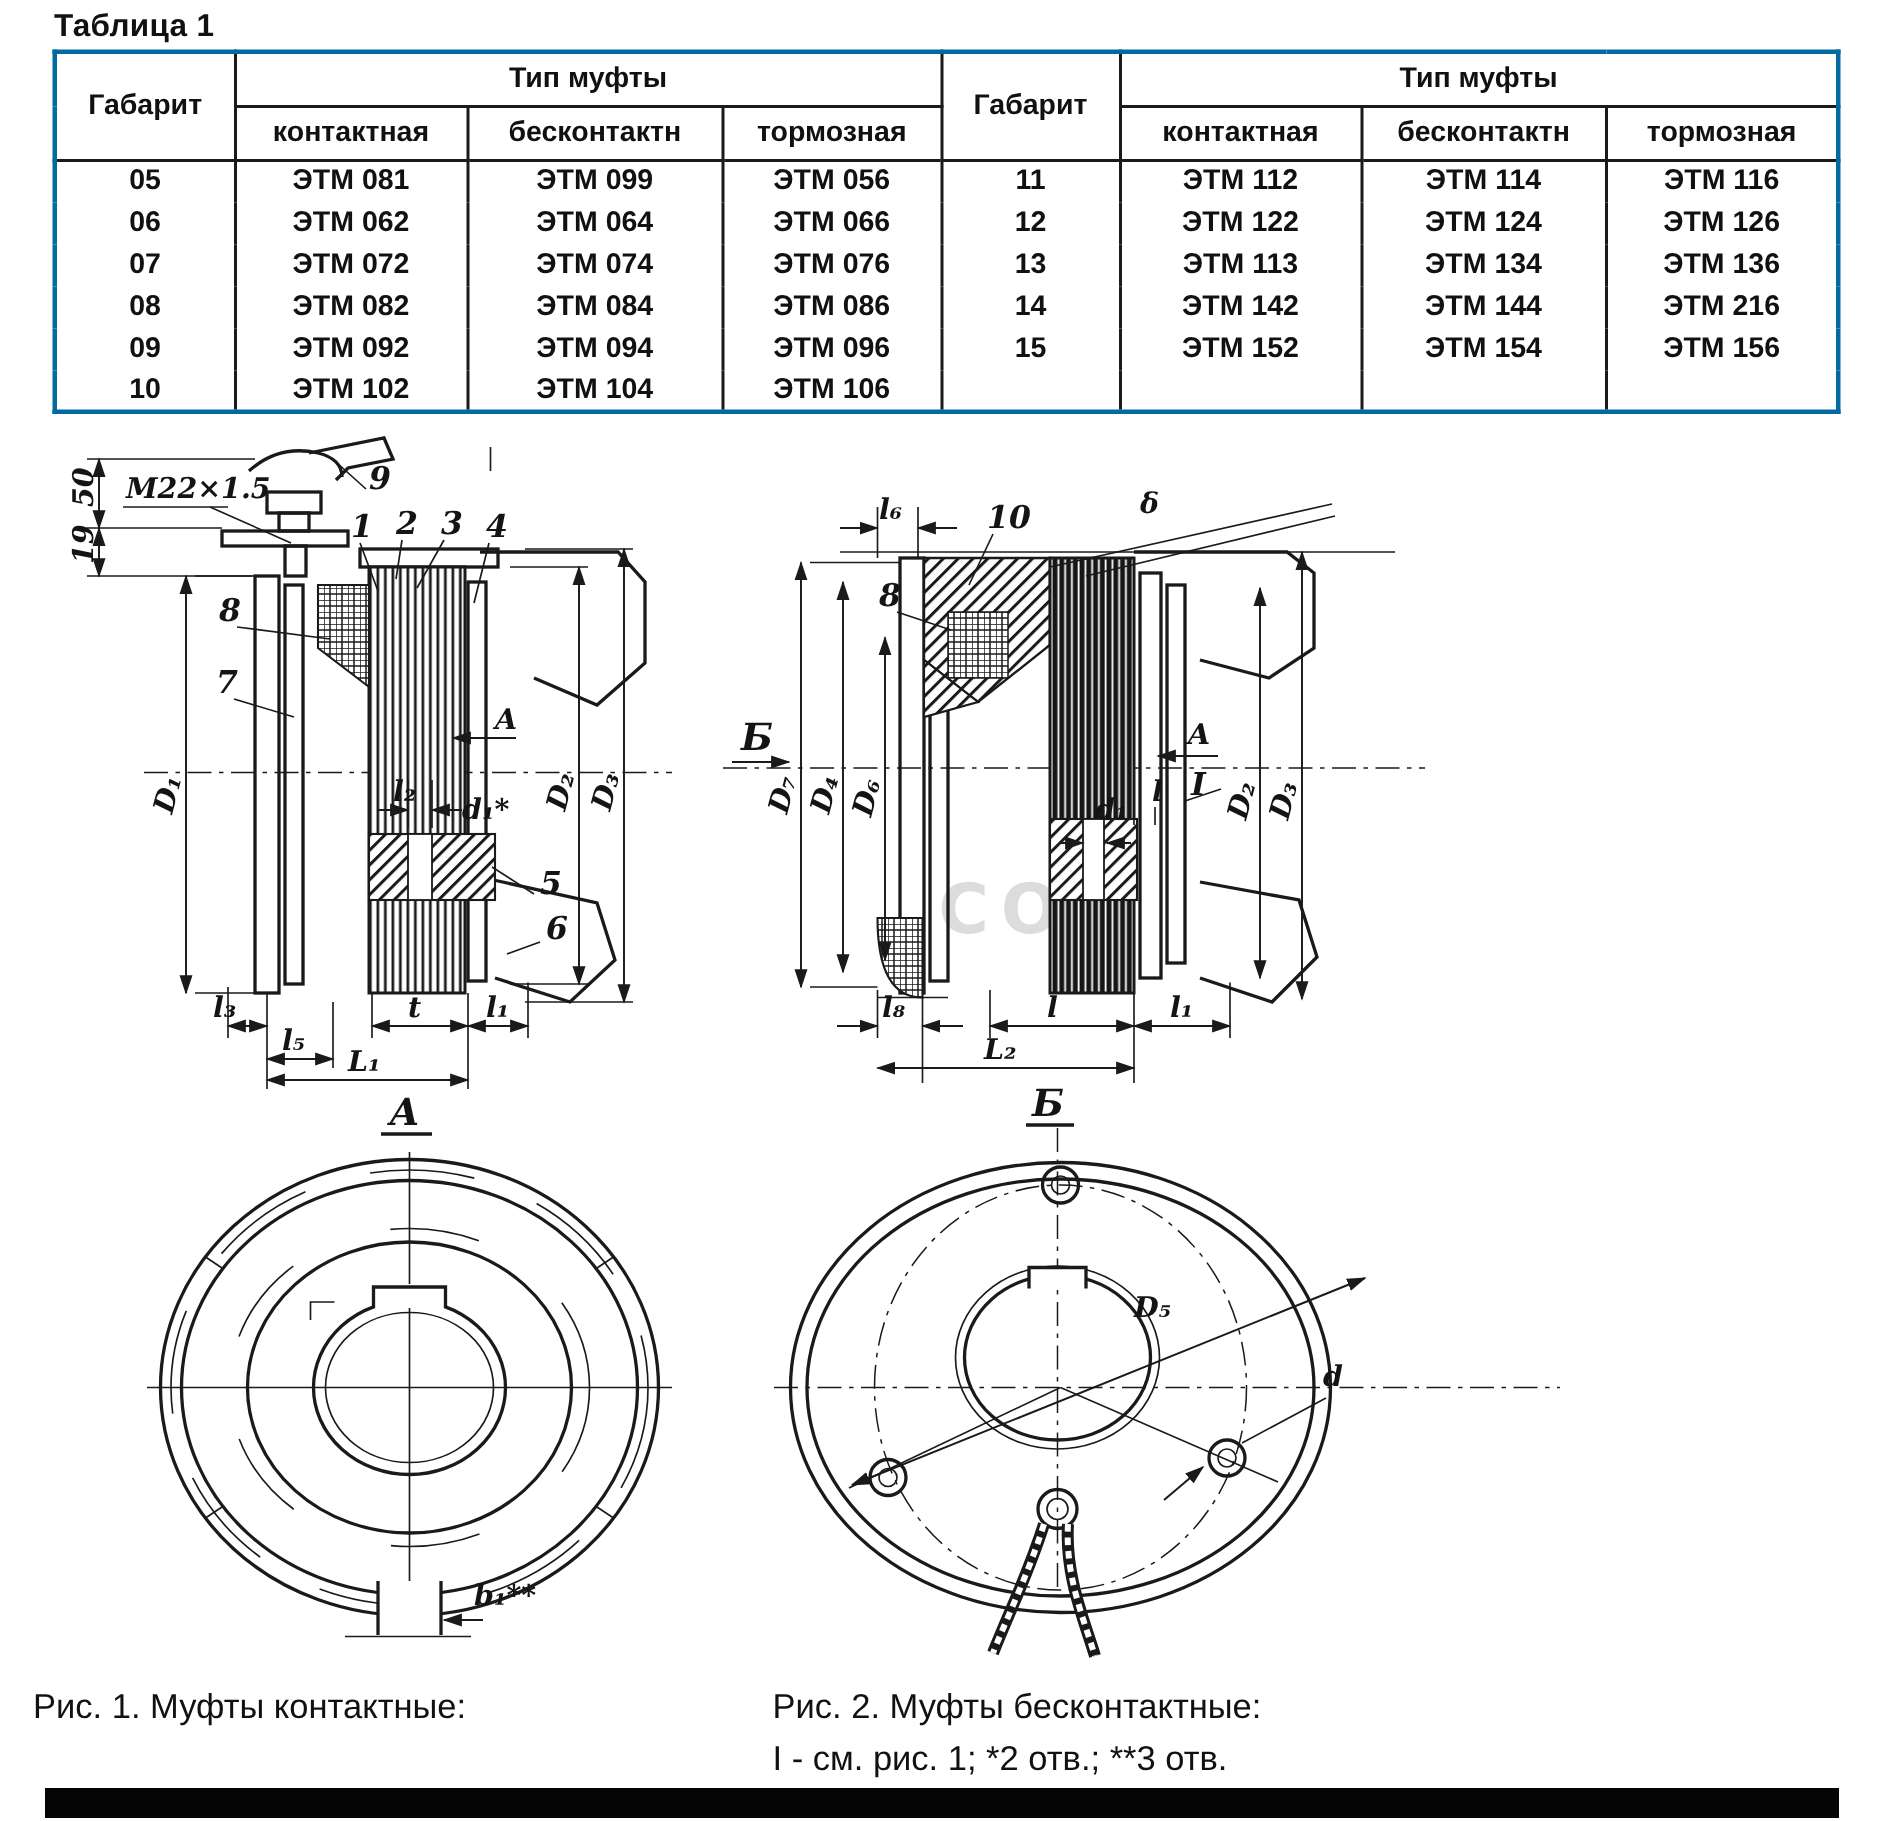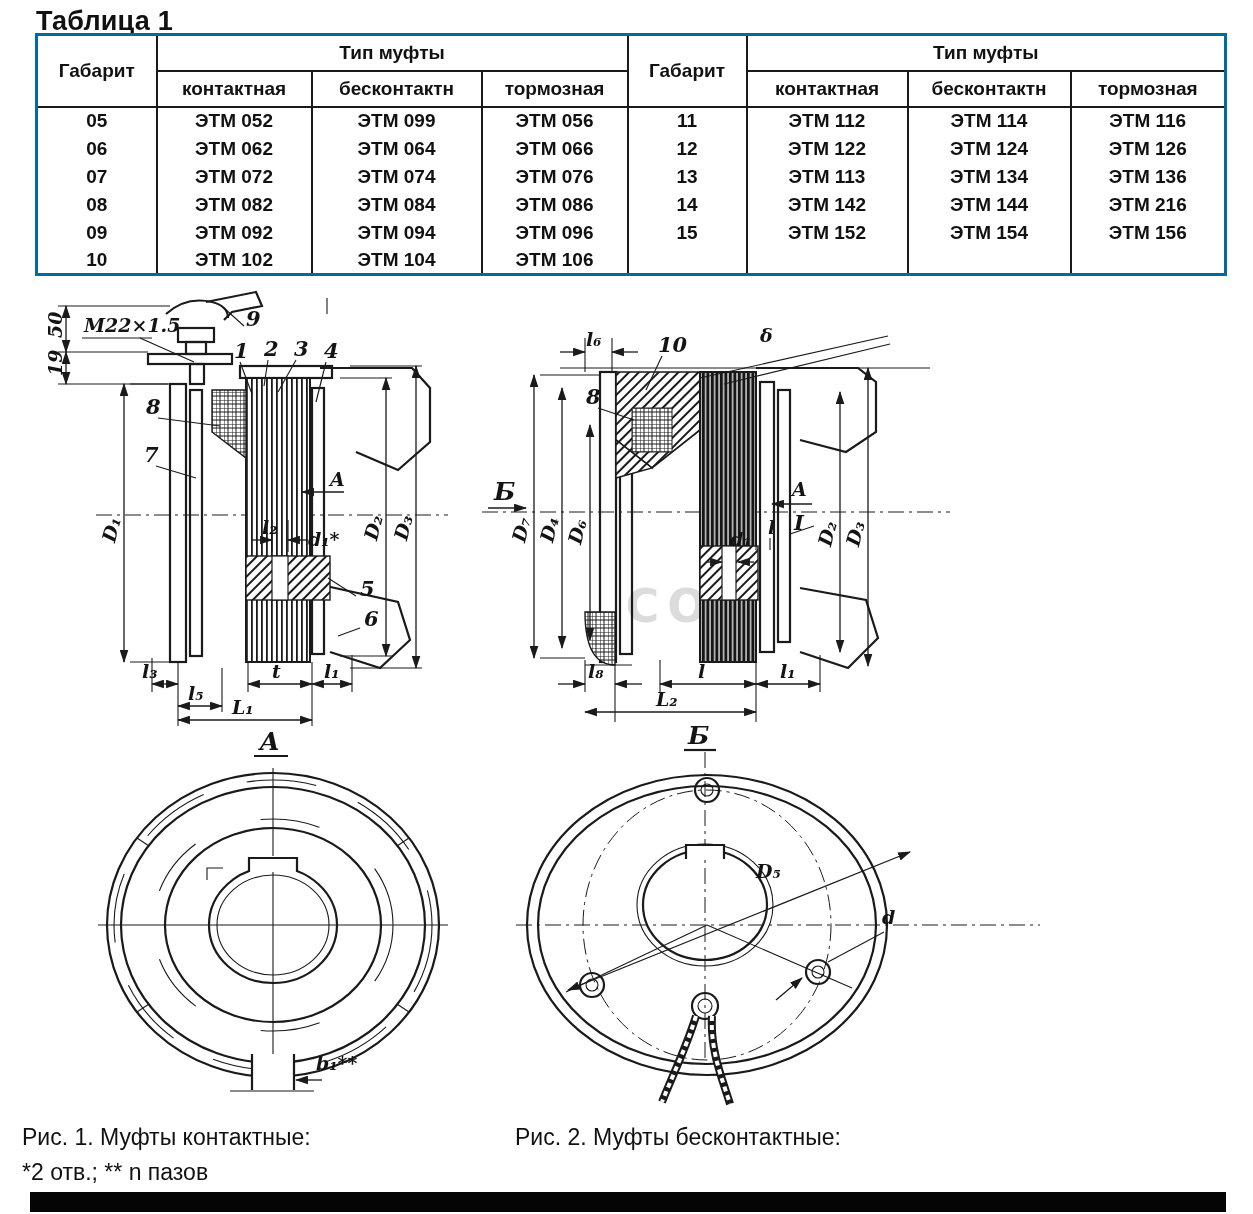--- a/index.html
+++ b/index.html
@@ -1,18 +1,18 @@
 <!DOCTYPE html>
 <html><head>
 <meta charset="utf-8">
 <style>
   html,body{margin:0;padding:0}
   body{width:1253px;height:1214px;position:relative;background:#fff;color:#111;
        font-family:"Liberation Sans",sans-serif;overflow:hidden}
-  .page-title{position:absolute;left:36px;top:6px;font-size:27px;font-weight:600;letter-spacing:.2px}
+  .page-title{position:absolute;left:36px;top:6px;font-size:21px;font-weight:600;letter-spacing:.2px}
   table.etm{position:absolute;left:35px;top:33px;border-collapse:collapse;table-layout:fixed;
        border:3px solid #0369a1;z-index:2;background:transparent}
   table.etm td{border-left:2px solid #1a1a1a;border-right:2px solid #1a1a1a;border-top:0;border-bottom:0;
        text-align:center;vertical-align:middle;font-size:19px;font-weight:600;padding:0;white-space:nowrap}
   table.etm td.hdr{border-bottom:2px solid #1a1a1a}
   tr.h1{height:36px}tr.h2{height:36px}tr.d{height:28px}
   .cap{position:absolute;font-size:23px;line-height:35px;z-index:2}
   svg#draw{position:absolute;left:0;top:0;z-index:1}
   .out{stroke:#1a1a1a;stroke-width:2.2;fill:none}
   .thin{stroke:#1a1a1a;stroke-width:1.1;fill:none}
@@ -50,21 +50,21 @@
   <tr class="h2">
     <td class="hdr">контактная</td>
     <td class="hdr">бесконтактн</td>
     <td class="hdr">тормозная</td>
     <td class="hdr">контактная</td>
     <td class="hdr">бесконтактн</td>
     <td class="hdr">тормозная</td>
   </tr>
   <tr class="d">
     <td>05</td>
-        <td>ЭТМ 052</td>
+        <td>ЭТМ 081</td>
         <td>ЭТМ 099</td>
         <td>ЭТМ 056</td>
     <td>11</td>
         <td>ЭТМ 112</td>
         <td>ЭТМ 114</td>
         <td>ЭТМ 116</td>
   </tr>
   <tr class="d">
     <td>06</td>
         <td>ЭТМ 062</td>
@@ -383,19 +383,19 @@
       <circle class="thin" cx="705" cy="1006" r="7"></circle>
     <path d="M696,1016 C686,1048 674,1072 662,1102" stroke="#1a1a1a" stroke-width="8" fill="none"></path>
     <path d="M696,1016 C686,1048 674,1072 662,1102" stroke="#fff" stroke-width="4" fill="none" stroke-dasharray="5 4"></path>
     <path d="M712,1016 C710,1050 722,1078 730,1104" stroke="#1a1a1a" stroke-width="8" fill="none"></path>
     <path d="M712,1016 C710,1050 722,1078 730,1104" stroke="#fff" stroke-width="4" fill="none" stroke-dasharray="5 4"></path>
   </g>
 </svg>
 
 <div class="cap" style="left:22px;top:1120px">
   <div>Рис. 1. Муфты контактные:</div>
-  <div>*2 отв.; ** n пазов</div>
 </div>
 <div class="cap" style="left:515px;top:1120px">
   <div>Рис. 2. Муфты бесконтактные:</div>
+  <div>I - см. рис. 1; *2 отв.; **3 отв.</div>
 </div>
 
 <div class="botbar"></div>
 
 </body></html>

